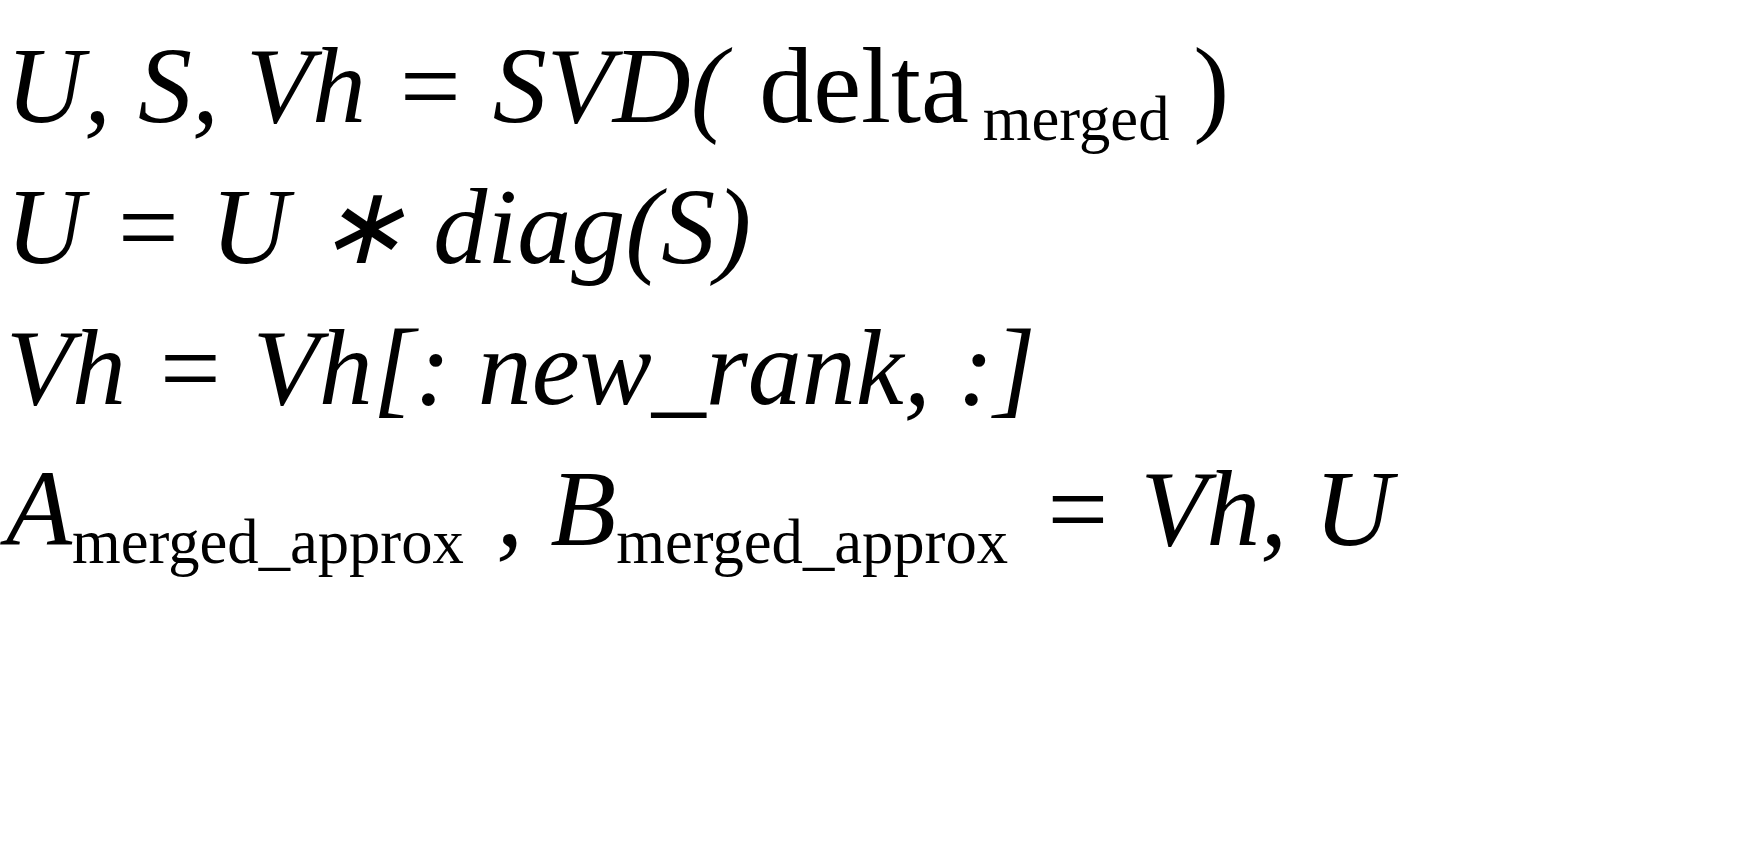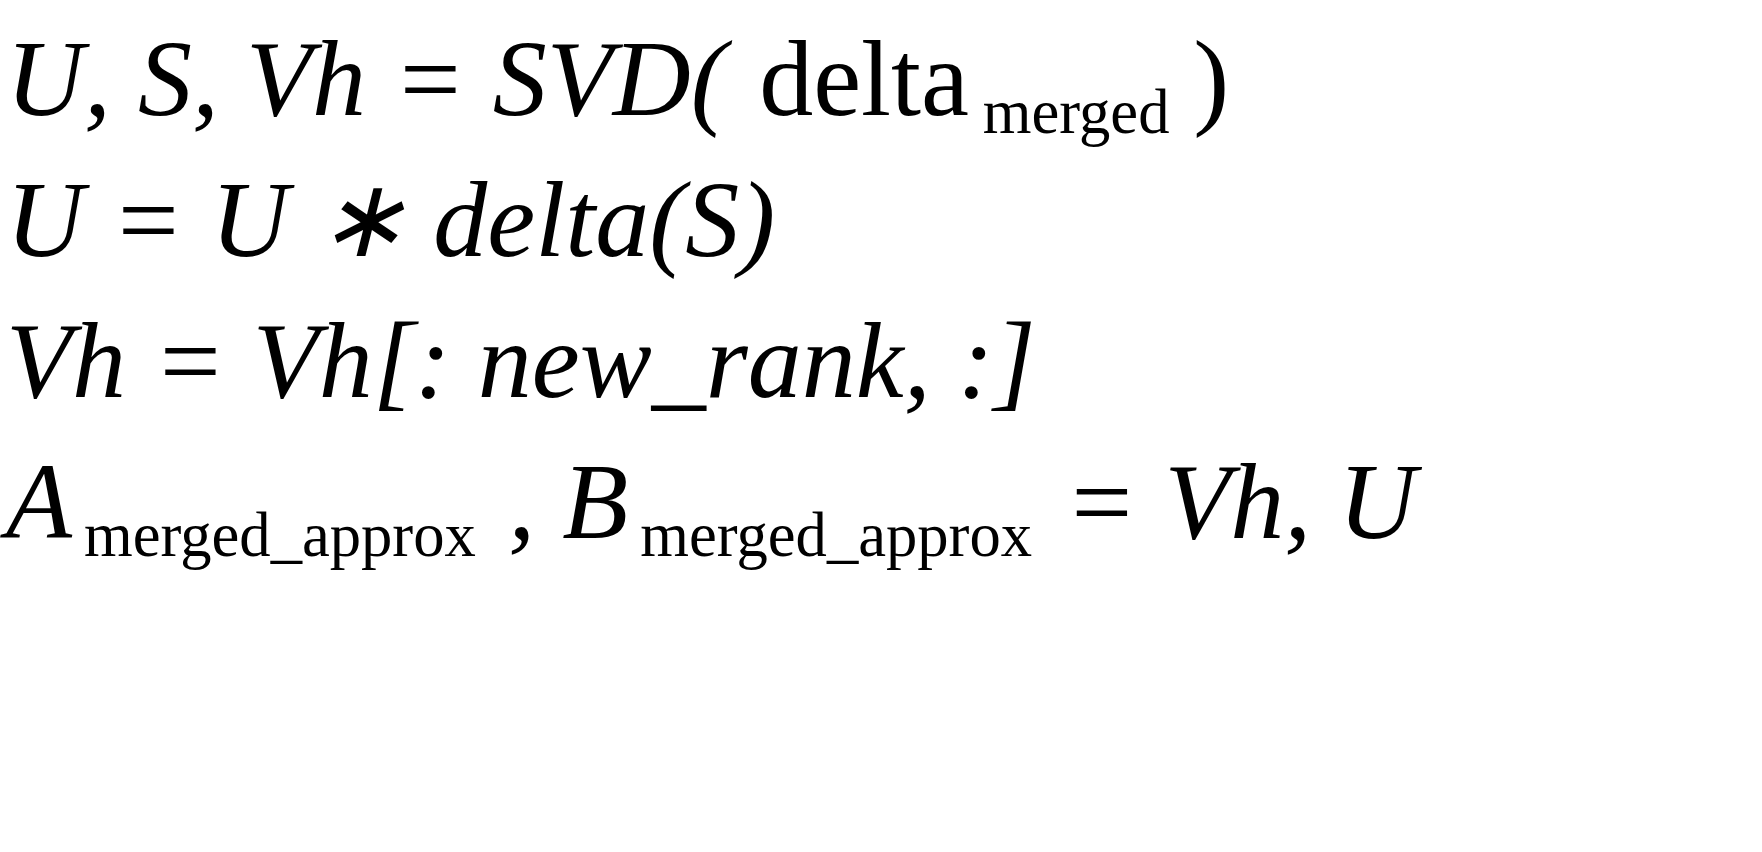--- a/index.html
+++ b/index.html
@@ -8,34 +8,33 @@
     background: #ffffff;
   }
   body {
     width: 1762px;
     height: 852px;
     overflow: hidden;
   }
   .math-block {
     font-family: "Liberation Serif", serif;
     color: #000000;
-    padding: 8px 0 0 6px;
+    padding: 15px 0 0 6px;
     font-size: 108px;
   }
   .eq-line {
     line-height: 141px;
     height: 141px;
     white-space: nowrap;
   }
   .it {
     font-style: italic;
   }
   .rm {
     font-style: normal;
-    margin-left: 12px;
   }
   .sub {
     font-size: 0.58em;
     vertical-align: -0.28em;
   }
   .ml {
     margin-left: 0.22em;
   }
   .ml-lg {
     margin-left: 0.3em;
@@ -43,19 +42,19 @@
 </style>
 </head>
 <body>
 
 <div class="math-block">
 
   <div class="eq-line"><span class="it">U, S, Vh = SVD(</span><span class="rm ml-lg">delta</span><span class="rm sub ml">merged</span><span class="rm ml">)</span></div>
 
 
 
-  <div class="eq-line"><span class="it">U = U ∗ delta(S)</span></div>
+  <div class="eq-line"><span class="it">U = U ∗ diag(S)</span></div>
 
   <div class="eq-line"><span class="it">Vh = Vh[: new_rank, :]</span></div>
 
   <div class="eq-line"><span class="it">A</span><span class="rm sub">merged_approx</span><span class="it ml-lg">, B</span><span class="rm sub">merged_approx</span><span class="it ml-lg">= Vh, U</span></div>
 
 </div>
 
 </body></html>

